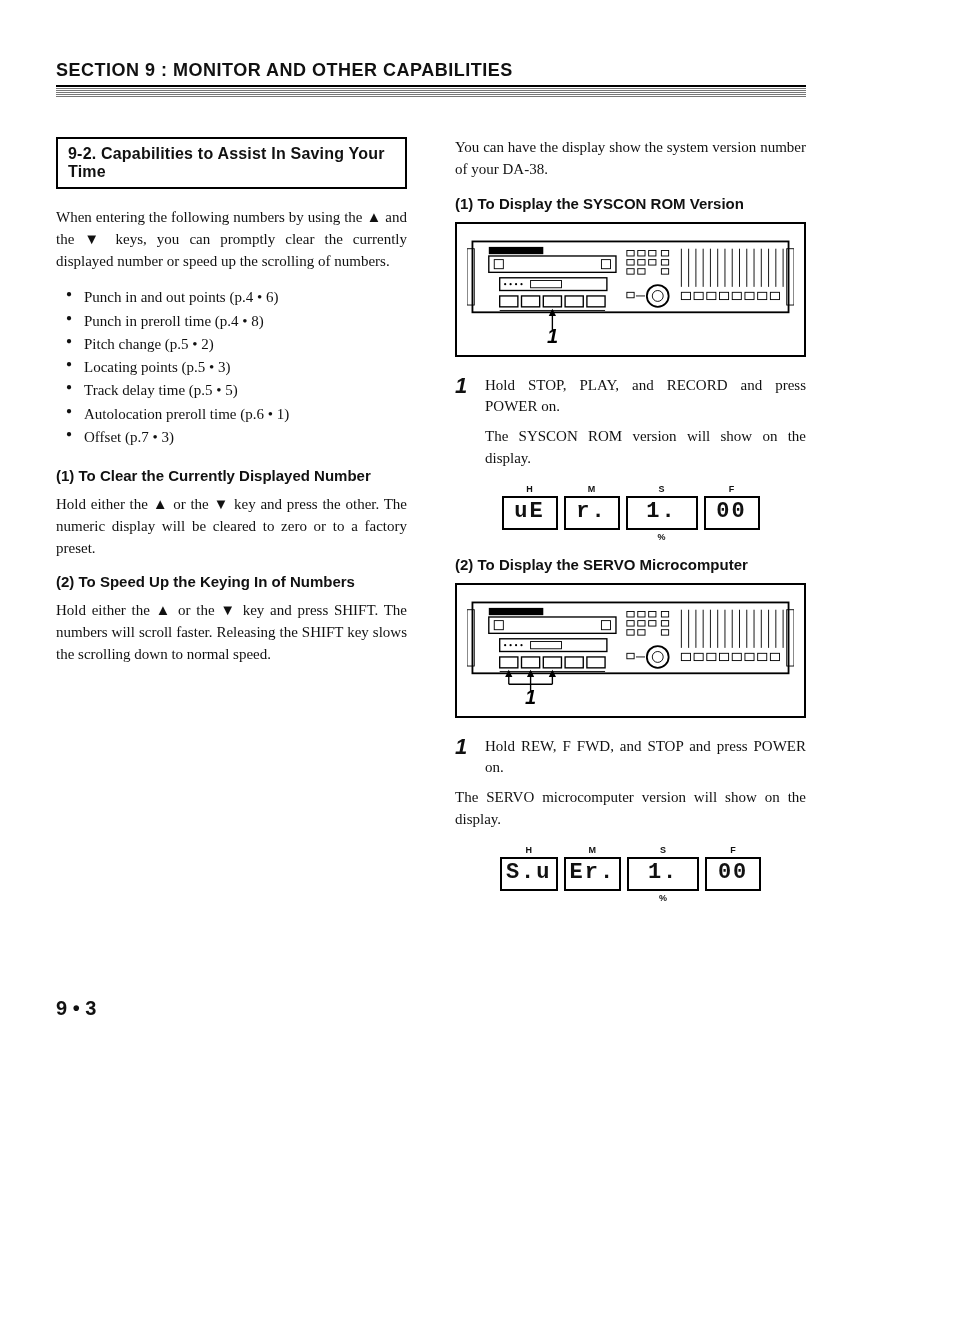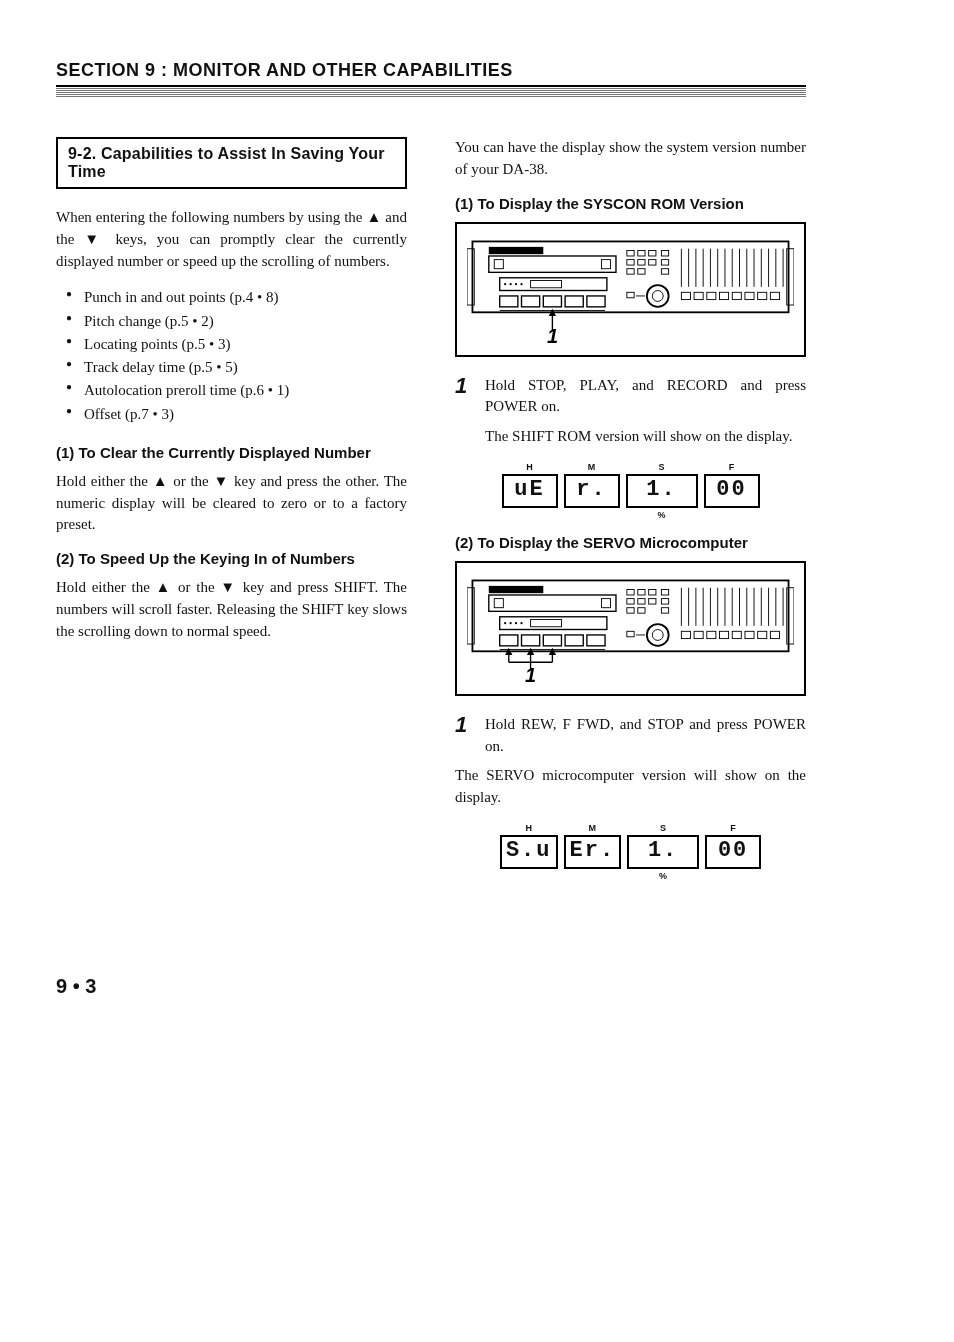--- a/index.html
+++ b/index.html
@@ -155,21 +155,22 @@
 <div class="page">
   <div class="section-header">SECTION 9 : MONITOR AND OTHER CAPABILITIES</div>
   <div class="rule-band"></div>
 
   <div class="cols">
 
     <div class="col">
       <div class="boxed-heading">9-2. Capabilities to Assist In Saving Your Time</div>
       <p class="body">When entering the following numbers by using the ▲ and the ▼ keys, you can promptly clear the currently displayed number or speed up the scrolling of numbers.</p>
       <ul class="bullets">
-        <li>Punch in and out points (p.4 • 8)</li>
+        <li>Punch in and out points (p.4 • 6)</li>
+        <li>Punch in preroll time (p.4 • 8)</li>
         <li>Pitch change (p.5 • 2)</li>
         <li>Locating points (p.5 • 3)</li>
         <li>Track delay time (p.5 • 5)</li>
         <li>Autolocation preroll time (p.6 • 1)</li>
         <li>Offset (p.7 • 3)</li>
       </ul>
       <div class="sub-heading">(1) To Clear the Currently Displayed Number</div>
       <p class="body">Hold either the ▲ or the ▼ key and press the other. The numeric display will be cleared to zero or to a factory preset.</p>
       <div class="sub-heading">(2) To Speed Up the Keying In of Numbers</div>
       <p class="body">Hold either the ▲ or the ▼ key and press SHIFT. The numbers will scroll faster. Releasing the SHIFT key slows the scrolling down to normal speed.</p>
@@ -260,21 +261,21 @@
           <line x1="94" y1="82" x2="94" y2="104" stroke="#000" stroke-width="1.5"></line>
           <polygon points="94,80 90,88 98,88" fill="#000"></polygon>
           <text x="88" y="118" class="callout">1</text>
         </svg>
       </div>
 
       <div class="step">
         <div class="step-num">1</div>
         <div class="step-text">Hold STOP, PLAY, and RECORD and press POWER on.</div>
       </div>
-      <p class="body" style="margin-left:30px">The SHIFT ROM version will show on the display.</p>
+      <p class="body" style="margin-left:30px">The SYSCON ROM version will show on the display.</p>
 
       <div class="display-row">
         <div class="disp-col">
             <div class="disp-label">H</div>
             <div class="seg">uE</div>
             <div class="disp-bottom"></div>
           </div>
         <div class="disp-col">
             <div class="disp-label">M</div>
             <div class="seg">r.</div>

